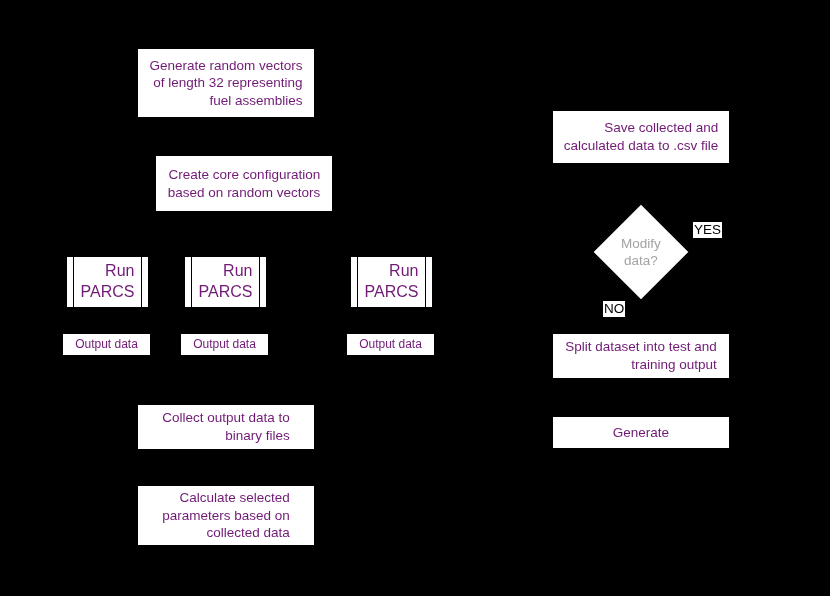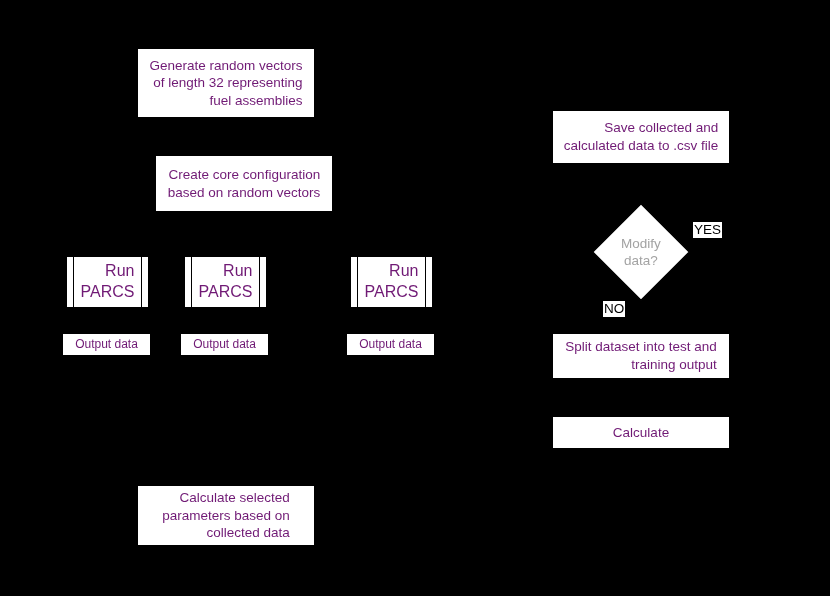--- a/index.html
+++ b/index.html
@@ -150,20 +150,22 @@
     <span class="label">Run
 PARCS</span>
   </div>
 
   <div class="node data-node" style="left:62px; top:333px; width:89px; height:23px;">Output data</div>
 
   <div class="node data-node" style="left:180px; top:333px; width:89px; height:23px;">Output data</div>
 
   <div class="node data-node" style="left:346px; top:333px; width:89px; height:23px;">Output data</div>
 
+  <div class="node process" style="left:137px; top:404px; width:178px; height:46px;">Collect output data to
+binary files</div>
 
   <div class="node process" style="left:552px; top:110px; width:178px; height:54px;">Save collected and
 calculated data to .csv file</div>
 
   <div class="node process" style="left:137px; top:485px; width:178px; height:61px;">Calculate selected
 parameters based on
 collected data</div>
 
   <div class="decision" style="left:592px; top:203px; width:98px; height:98px;">
     <svg class="diamond-shape" viewBox="0 0 98 98" preserveAspectRatio="none">
@@ -173,16 +175,16 @@
 data?</span>
   </div>
 
   <span class="edge-label" style="left:693px; top:222px;">YES</span>
 
   <span class="edge-label" style="left:603px; top:301px;">NO</span>
 
   <div class="node process" style="left:552px; top:333px; width:178px; height:46px;">Split dataset into test and
 training output</div>
 
-  <div class="node process" style="left:552px; top:416px; width:178px; height:33px;">Calculate</div>
+  <div class="node process" style="left:552px; top:416px; width:178px; height:33px;">Generate</div>
 
 
 </div>
 
 </body></html>

